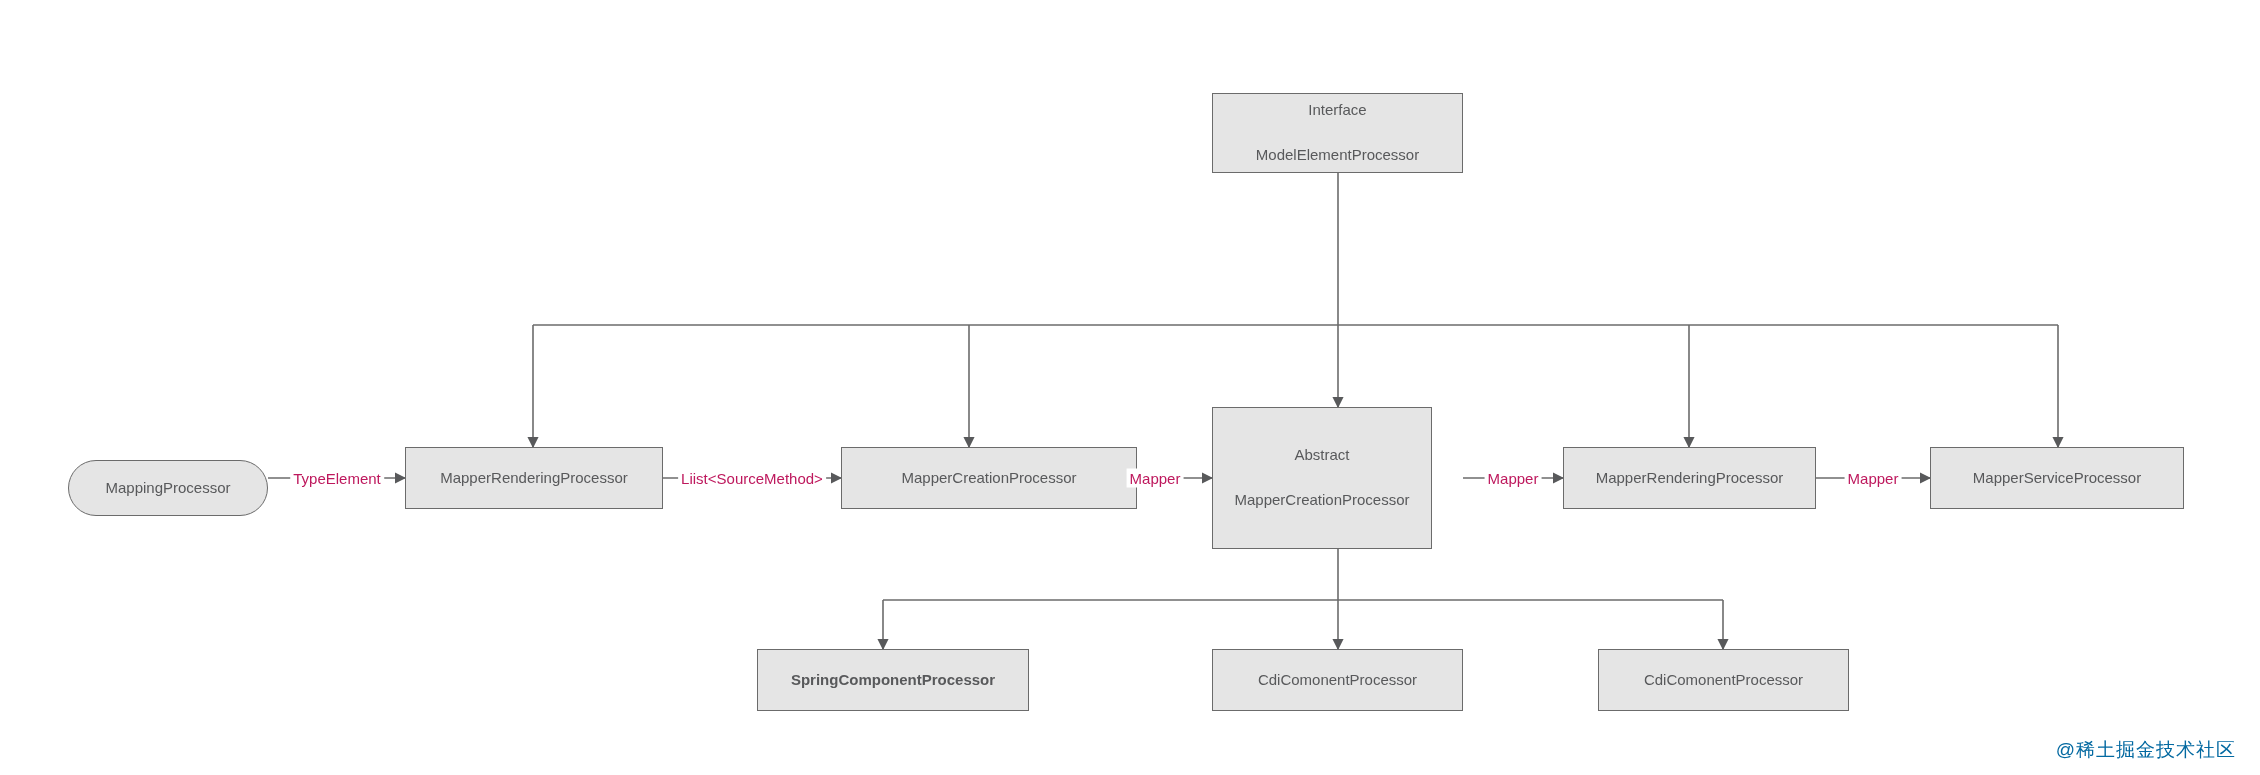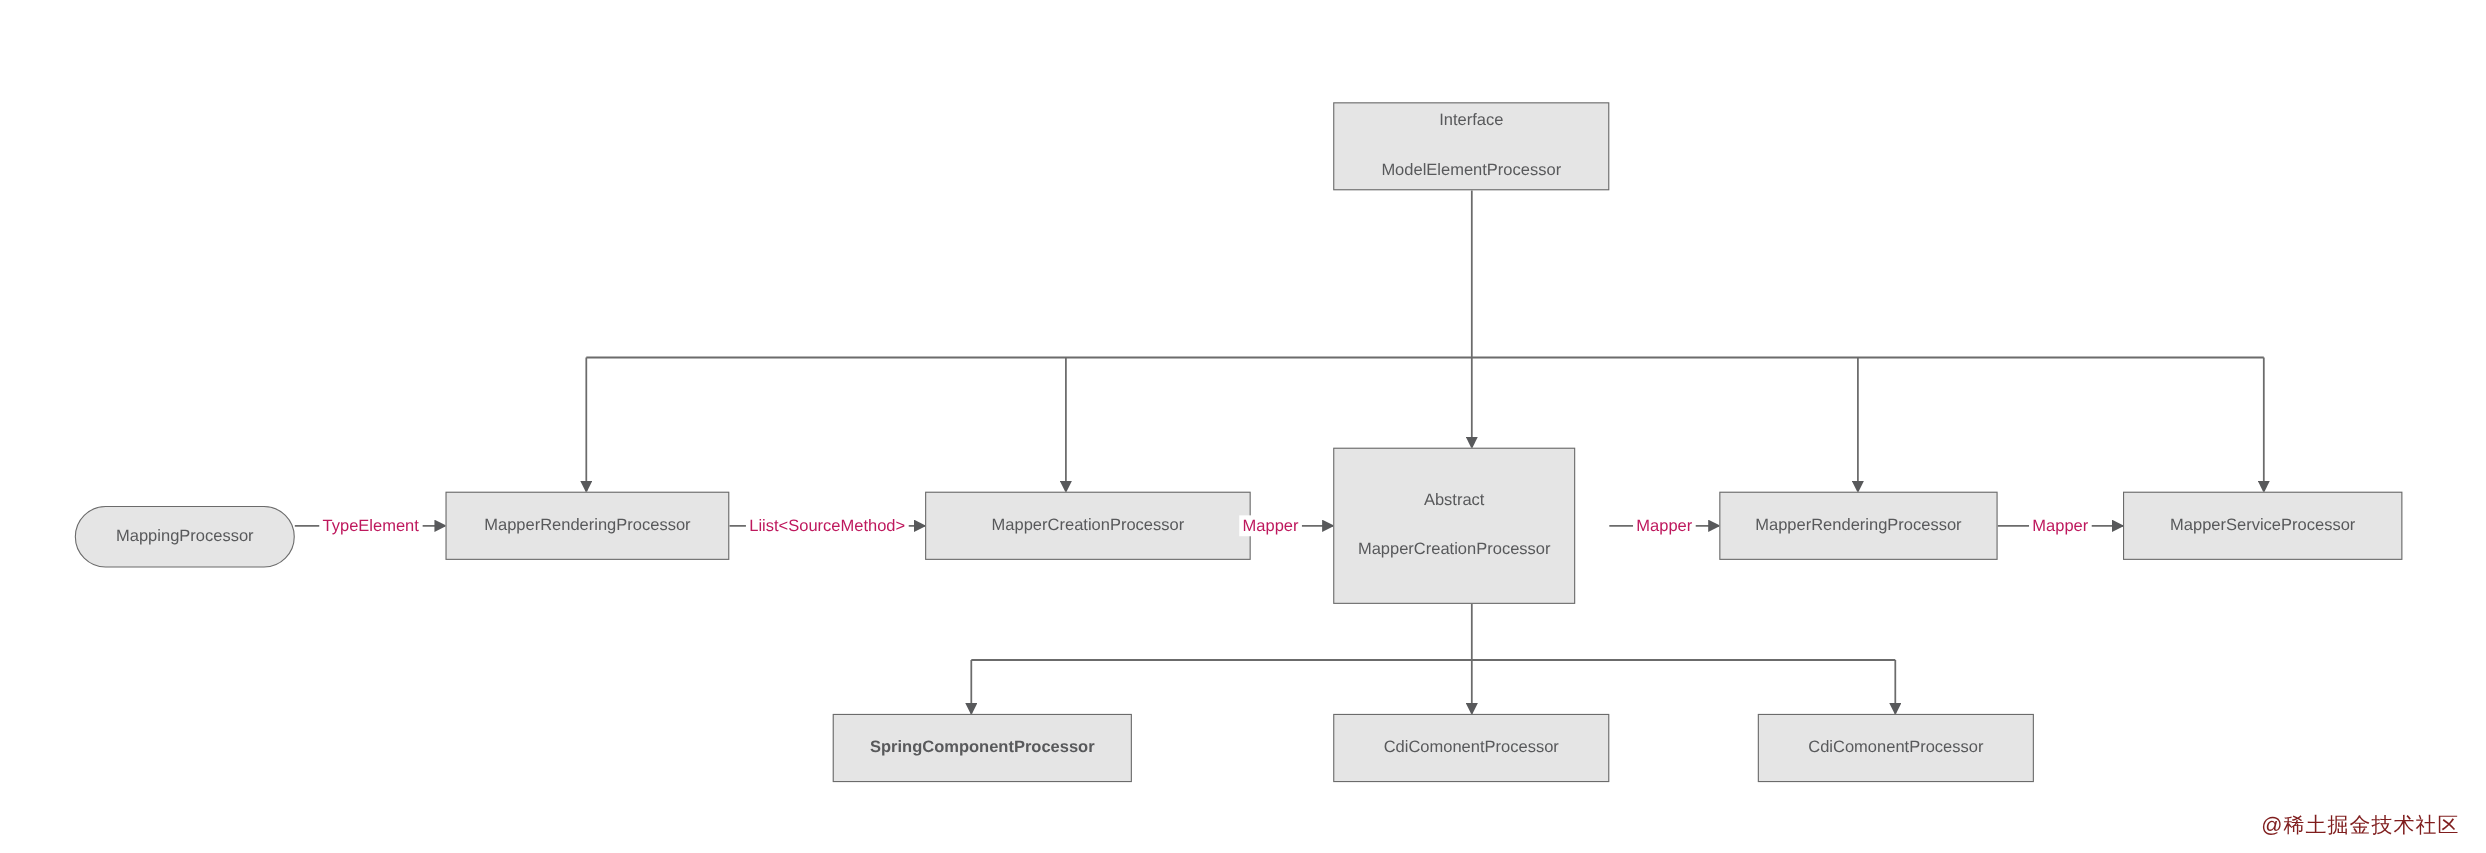--- a/index.html
+++ b/index.html
@@ -59,21 +59,21 @@
     padding: 2px 3px;
     white-space: nowrap;
     transform: translate(-50%, -50%);
     text-align: center;
   }
   .watermark {
     position: absolute;
     right: 24px;
     bottom: 12px;
     font-size: 19px;
-    color: #7f1d1d;
+    color: #0369a1;
     letter-spacing: 1px;
     white-space: nowrap;
     user-select: none;
   }
 </style>
 </head>
 <body>
 
 <div id="canvas">
 

